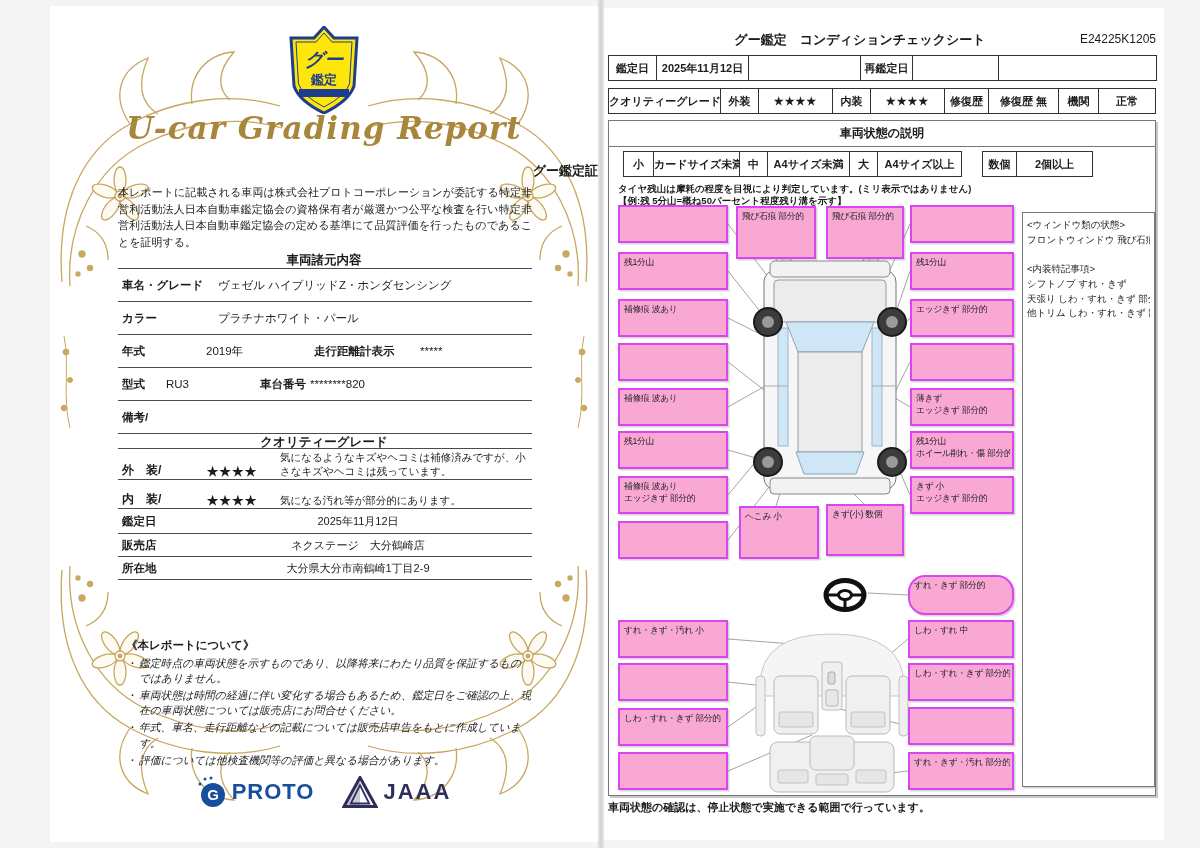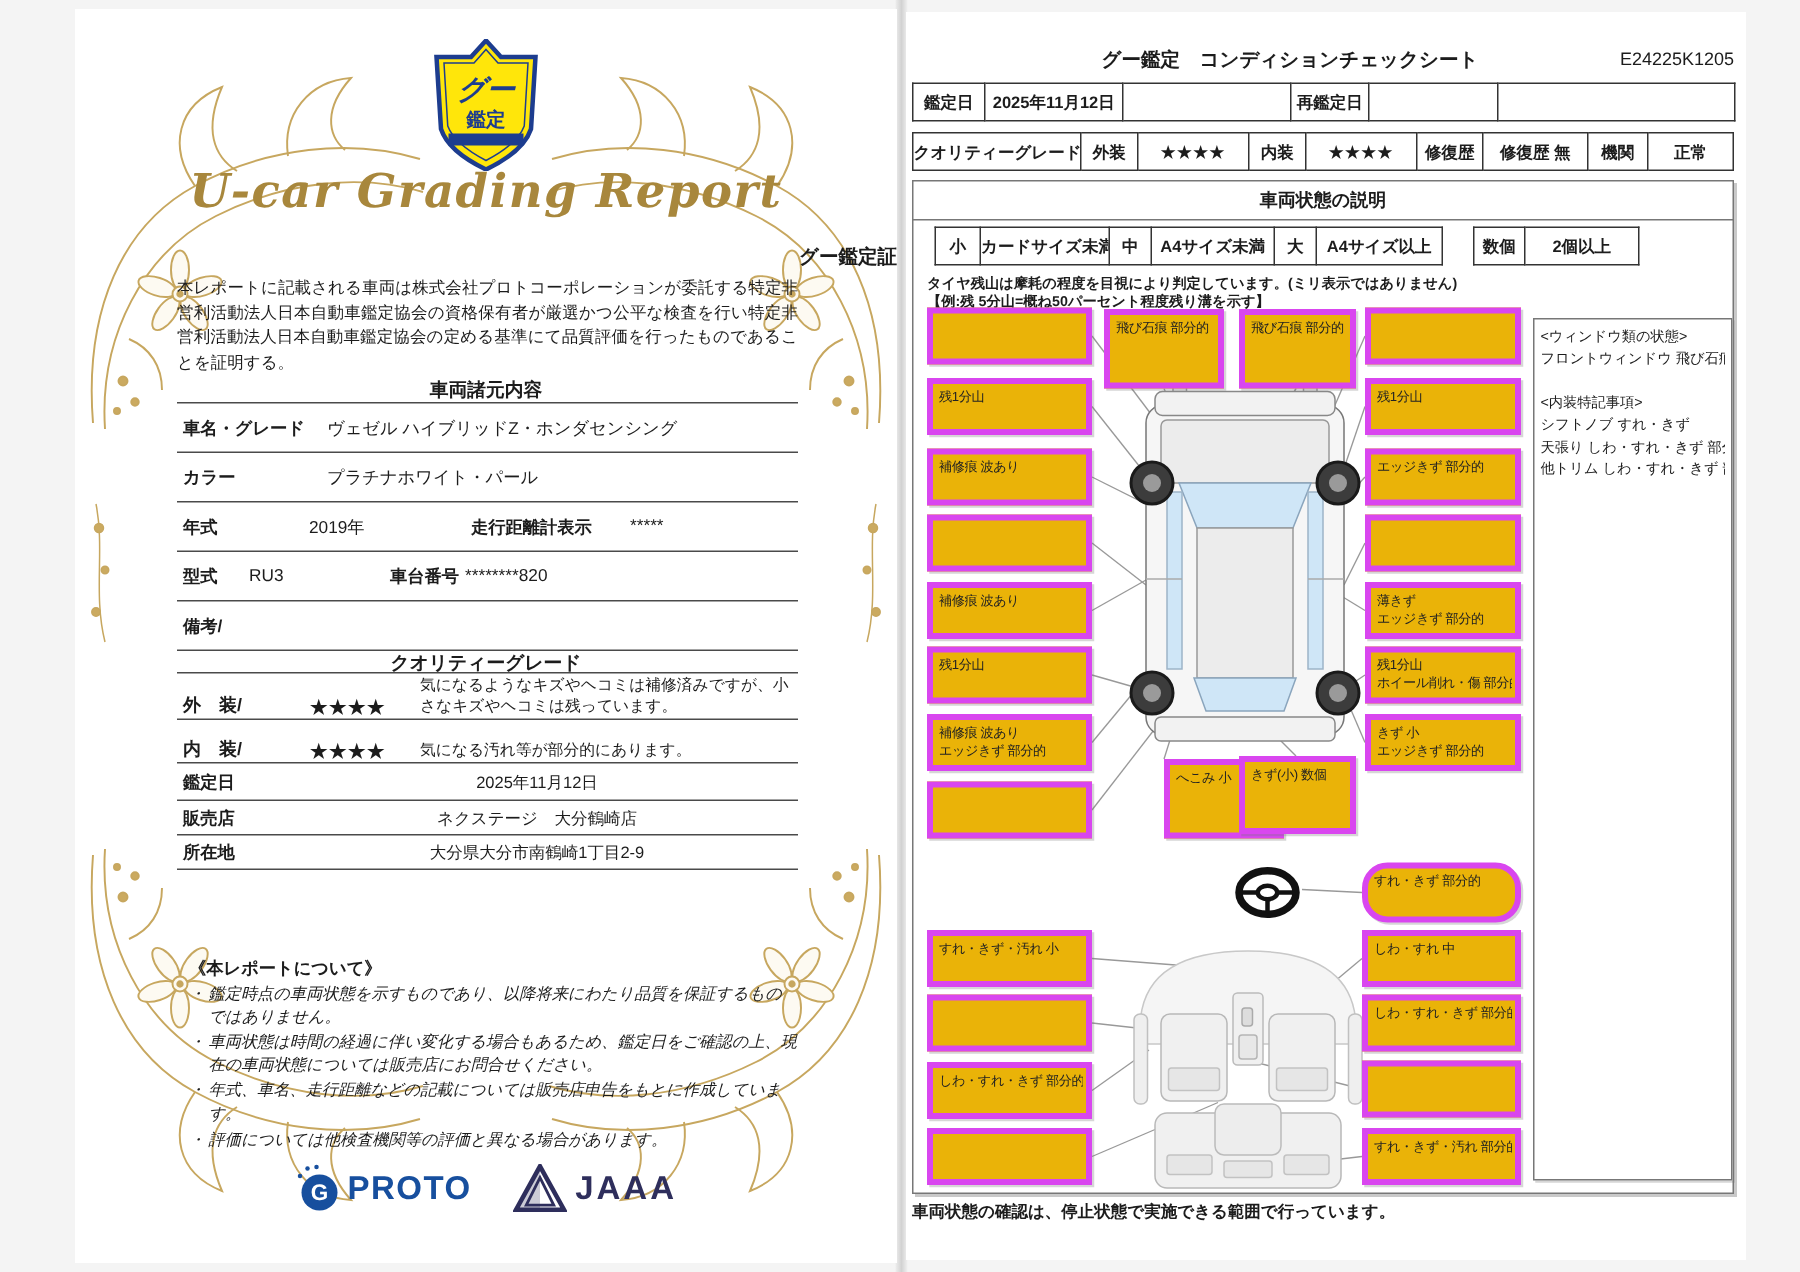--- a/index.html
+++ b/index.html
@@ -56,21 +56,21 @@
   #bigbox{position:absolute;left:608px;top:120px;width:548px;height:676px;
     border:1px solid #777;box-shadow:2px 2px 0 rgba(100,100,100,.35);background:#fff;box-sizing:border-box;}
   #section-title{position:absolute;left:608px;top:120px;width:548px;height:27px;
     line-height:27px;text-align:center;font-weight:bold;font-size:12px;border-bottom:1px solid #777;box-sizing:border-box;}
   #tire-note1{position:absolute;left:618px;top:183px;font-size:9.5px;font-weight:bold;}
   #tire-note2{position:absolute;left:618px;top:195px;font-size:9.5px;font-weight:bold;}
   #sidebar{position:absolute;left:1022px;top:212px;width:133px;height:575px;
     border:1px solid #777;box-shadow:1.5px 1.5px 0 rgba(120,120,120,.3);
     box-sizing:border-box;padding:5px 4px;font-size:9.5px;line-height:1.55;background:#fff;}
   .sline{white-space:nowrap;overflow:hidden;min-height:14px;}
-  .abox{position:absolute;border:4px solid #d946ef;background:#eab308;
+  .abox{position:absolute;border:2px solid #d946ef;background:#f9a8d4;
     box-shadow:1.5px 1.5px 0 rgba(120,120,120,.3);padding:3px 2px 3px 4px;
     font-size:8.8px;letter-spacing:-0.3px;line-height:1.35;color:#222;overflow:hidden;box-sizing:border-box;}
   .aline{white-space:nowrap;overflow:hidden;}
   #footer-note{position:absolute;left:608px;top:800px;font-size:11px;font-weight:bold;}
   svg.draw{position:absolute;pointer-events:none;}
 </style>
 </head>
 <body>
 
 <div class="gap"></div>
@@ -413,21 +413,21 @@
       <div class="aline">補修痕 波あり</div>
       <div class="aline">エッジきず 部分的</div>
     </div>
     <div class="abox" style="left: 618px; top: 521px; width: 110px; height: 38px;"></div>
     <div class="abox" style="left: 736px; top: 206px; width: 80px; height: 53px;">
       <div class="aline">飛び石痕 部分的</div>
     </div>
     <div class="abox" style="left: 826px; top: 206px; width: 78px; height: 53px;">
       <div class="aline">飛び石痕 部分的</div>
     </div>
-    <div class="abox" style="left: 776px; top: 506px; width: 80px; height: 53px;">
+    <div class="abox" style="left: 739px; top: 506px; width: 80px; height: 53px;">
       <div class="aline">へこみ 小</div>
     </div>
     <div class="abox" style="left: 826px; top: 504px; width: 78px; height: 52px;">
       <div class="aline">きず(小) 数個</div>
     </div>
     <div class="abox" style="left: 910px; top: 205px; width: 104px; height: 38px;"></div>
     <div class="abox" style="left: 910px; top: 252px; width: 104px; height: 38px;">
       <div class="aline">残1分山</div>
     </div>
     <div class="abox" style="left: 910px; top: 299px; width: 104px; height: 38px;">

